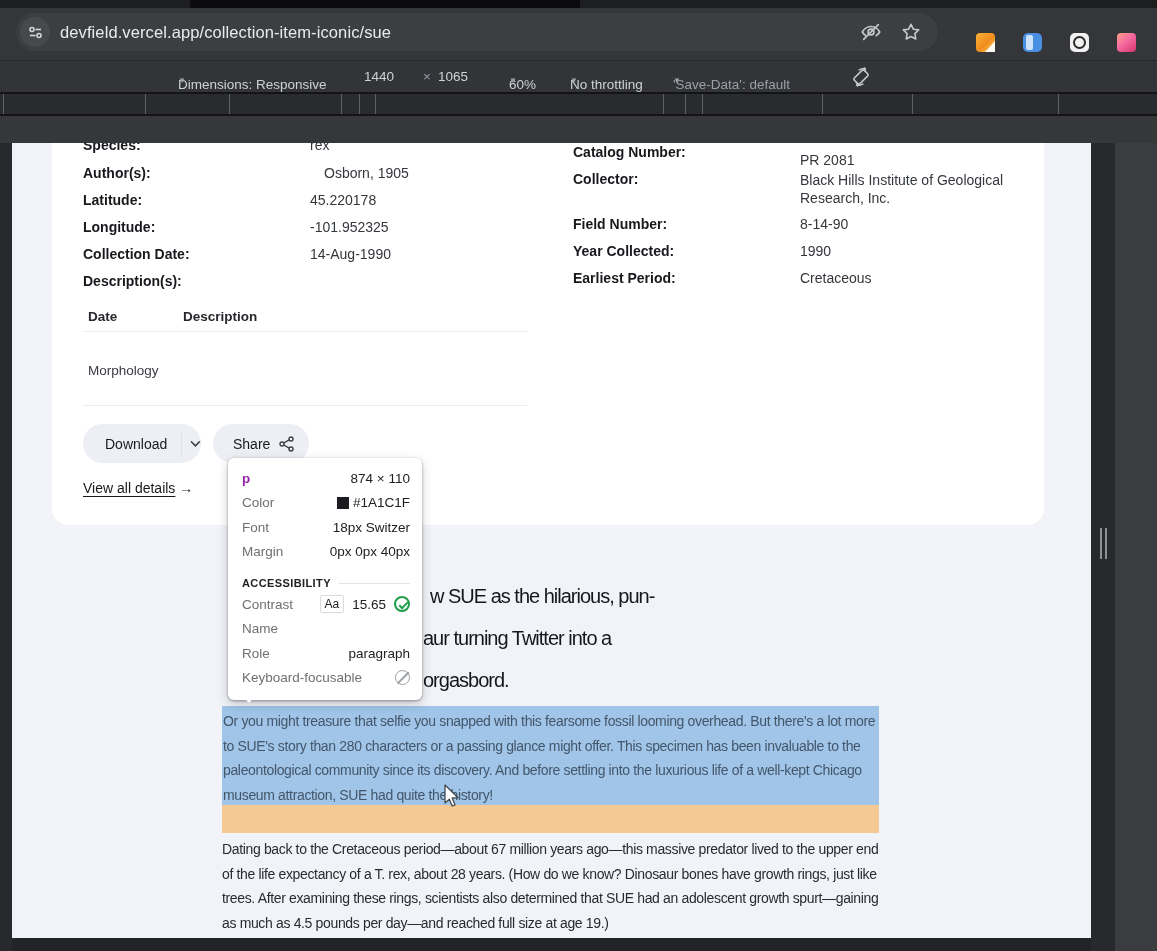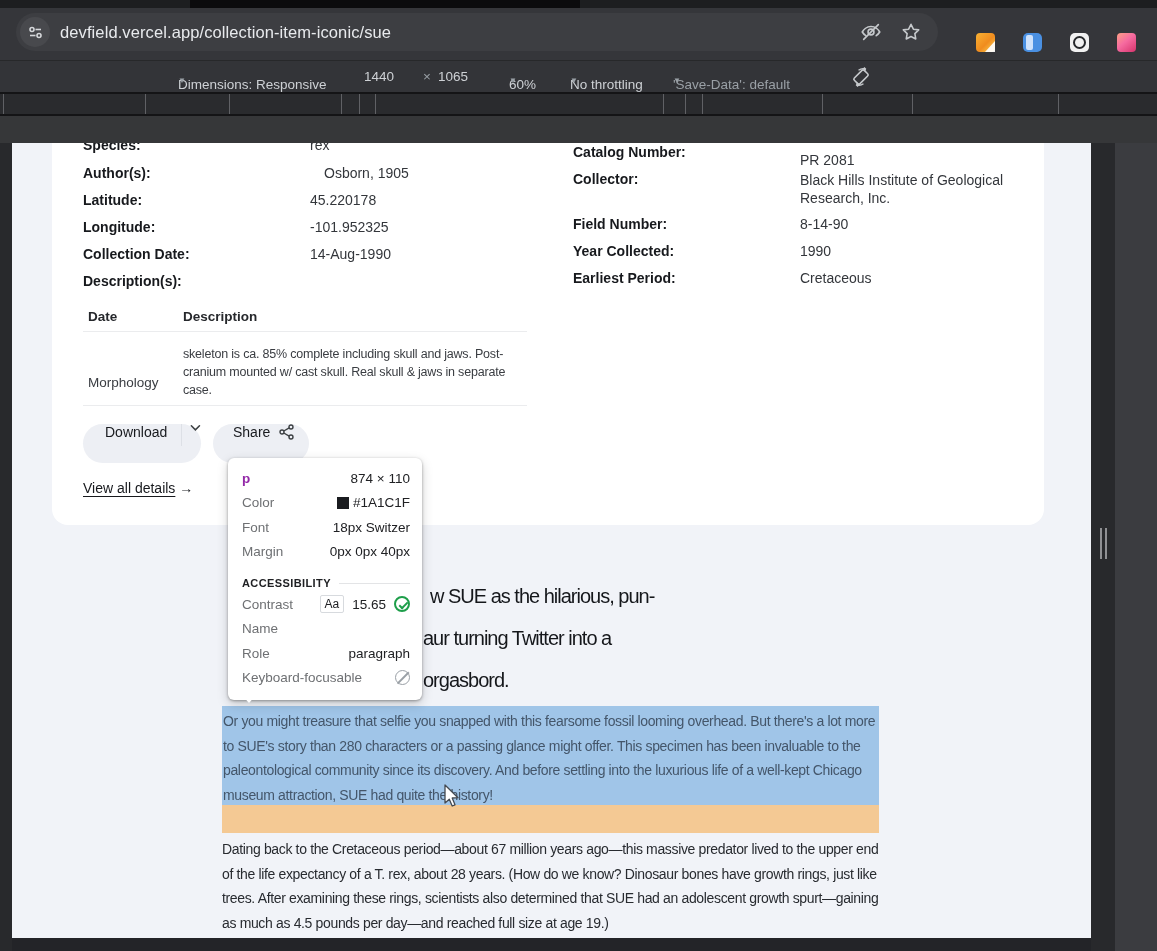--- a/index.html
+++ b/index.html
@@ -59,21 +59,21 @@
   .flabel { font-size:14px; font-weight:bold; color:#17191d; white-space:nowrap; }
   .fvalue { font-size:14px; color:#33363b; white-space:nowrap; }
   .fvalue-wrap { font-size:14px; color:#33363b; width:205px; line-height:18px; }
 
   .th { font-size:13.5px; font-weight:bold; color:#26282c; }
   .td { font-size:13.5px; color:#3a3d42; }
   .td-desc { font-size:12.5px; color:#3a3d42; width:334px; line-height:18px; letter-spacing:-0.2px; }
   .tdivider { height:1px; background:#ebecee; width:444px; left:71px; }
 
   .pill-btn { height:39px; background:#edeff4; border-radius:20px; display:flex;
-              align-items:flex-start; font-size:14px; color:#17191d; }
+              align-items:center; font-size:14px; color:#17191d; }
   #download-btn { left:71px; top:281px; width:118px; }
   #download-btn .lbl { padding-left:22px; }
   #download-btn .split { width:1px; height:22px; background:#dde0e6; margin-left:14px; }
   #share-btn { left:201px; top:281px; width:96px; }
   #share-btn .lbl { padding-left:20px; }
   #view-link { left:71px; top:337px; font-size:14px; color:#17191d; }
   #view-link .txt { text-decoration:underline; text-underline-offset:3px; }
 
   
   .h-line { font-size:20px; font-weight:normal; color:#15171b; letter-spacing:-1px;
@@ -231,22 +231,21 @@
     <span class="abs flabel" style="left:561px; top:73px">Field Number:</span>
     <span class="abs fvalue" style="left:788px; top:73px">8-14-90</span>
     <span class="abs flabel" style="left:561px; top:100px">Year Collected:</span>
     <span class="abs fvalue" style="left:788px; top:100px">1990</span>
     <span class="abs flabel" style="left:561px; top:127px">Earliest Period:</span>
     <span class="abs fvalue" style="left:788px; top:127px">Cretaceous</span>
 
     <span class="abs th" style="left:76px; top:166px">Date</span>
     <span class="abs th" style="left:171px; top:166px">Description</span>
     <div class="abs tdivider" style="top:188px"></div>
-    <span class="abs td" style="left:76px; top:232px">Morphology</span>
-    <div class="abs td-desc" style="left:171px; top:202px">skeleton is ca. 85% complete including skull and jaws. Post-cranium mounted w/ cast skull. Real skull &amp; jaws in separate case.</div>
+    <span class="abs td" style="left:76px; top:220px">Morphology</span>
     <div class="abs tdivider" style="top:262px"></div>
 
     <div id="download-btn" class="abs pill-btn">
       <span class="lbl">Download</span>
       <span class="split"></span>
       <svg width="12" height="8" viewBox="0 0 12 8" style="margin-left:8px">
         <polyline points="1.5,1.5 6,6 10.5,1.5" fill="none" stroke="#3c4043" stroke-width="1.7" stroke-linecap="round"></polyline>
       </svg>
     </div>
     <div id="share-btn" class="abs pill-btn">

